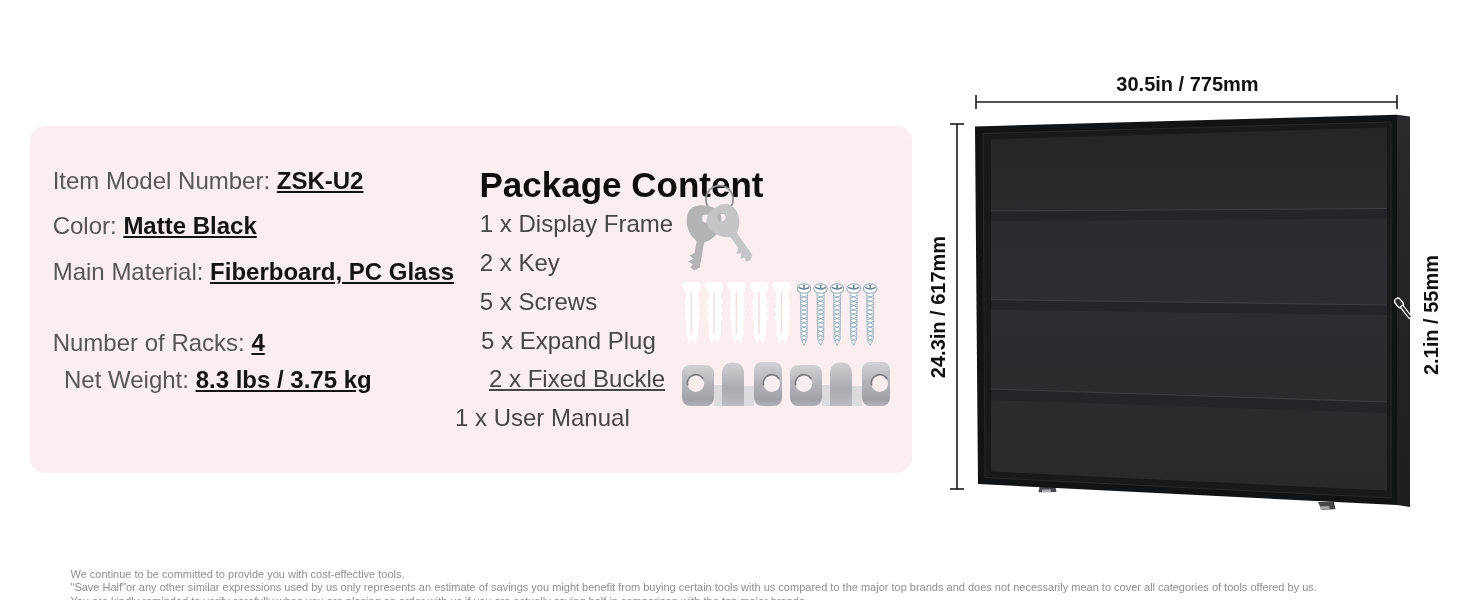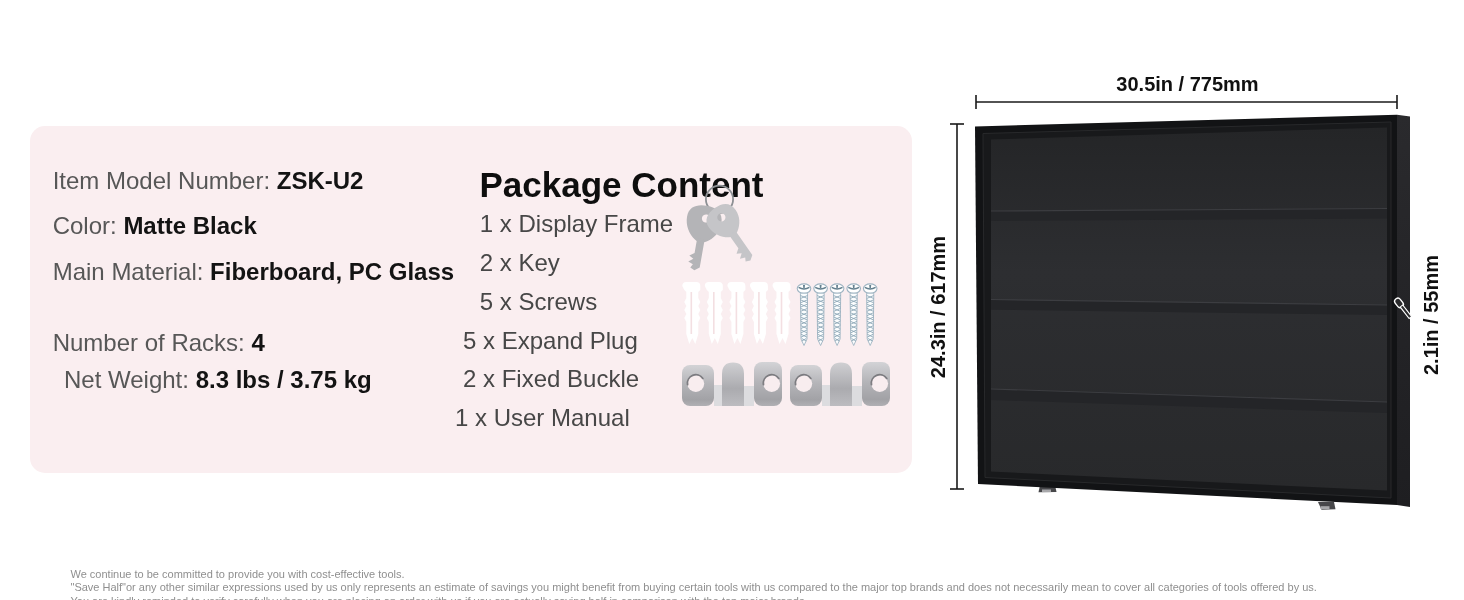--- a/index.html
+++ b/index.html
@@ -1,39 +1,39 @@
 <!DOCTYPE html>
 <html><head>
 <meta charset="utf-8">
 <style>
 html,body{margin:0;padding:0;}
 body{width:1464px;height:600px;background:#ffffff;font-family:"Liberation Sans",sans-serif;position:relative;overflow:hidden;}
 .abs{position:absolute;}
 .lbl{color:#575757;text-align:center;}
-.val{color:#131313;font-weight:bold;}
+.val{color:#131313;font-weight:bold;text-decoration:underline;}
 .specline{font-size:24px;line-height:24px;white-space:nowrap;}
 .pkgitem{font-size:24px;line-height:24px;color:#474747;white-space:nowrap;}
 </style>
 </head>
 <body>
 
 <div class="abs" style="left:30px;top:126px;width:882px;height:347px;border-radius:15px;background:#faeef0;"></div>
 
 <div class="abs specline" style="left:52.7px;top:168.7px;"><span class="lbl">Item Model Number: </span><span class="val">ZSK-U2</span></div>
 <div class="abs specline" style="left:52.7px;top:214.4px;"><span class="lbl">Color: </span><span class="val">Matte Black</span></div>
 <div class="abs specline" style="left:52.7px;top:260.1px;"><span class="lbl">Main Material: </span><span class="val">Fiberboard, PC Glass</span></div>
 <div class="abs specline" style="left:52.7px;top:323px;margin-top:8px;"><span class="lbl">Number of Racks: </span><span class="val">4</span></div>
 <div class="abs specline" style="left:64px;top:351.5px;margin-top:16px;"><span class="lbl">Net Weight: </span><span class="val">8.3 lbs / 3.75 kg</span></div>
 
 <div class="abs" style="left:479.5px;top:171.6px;font-size:35px;line-height:26.5px;font-weight:bold;color:#0e0e0e;">Package Content</div>
 <div class="abs pkgitem" style="left:479.8px;top:212.4px;">1 x Display Frame</div>
 <div class="abs pkgitem" style="left:479.8px;top:251.1px;">2 x Key</div>
 <div class="abs pkgitem" style="left:479.8px;top:289.8px;">5 x Screws</div>
-<div class="abs pkgitem" style="left:463px;top:328.5px;">5 x Expand Plug</div>
-<div class="abs pkgitem" style="left:463px;top:367.1px;">2 x Fixed Buckle</div>
+<div class="abs pkgitem" style="left:481px;top:328.5px;">5 x Expand Plug</div>
+<div class="abs pkgitem" style="left:489px;top:367.1px;text-decoration:underline;">2 x Fixed Buckle</div>
 <div class="abs pkgitem" style="left:455px;top:405.8px;">1 x User Manual</div>
 
 <svg class="abs" style="left:670px;top:182px;" width="95" height="100" viewBox="0 0 95 100">
   <circle cx="49.5" cy="17.2" r="13.6" fill="none" stroke="#8d9094" stroke-width="1.8"></circle>
 
   <g transform="translate(33,45) rotate(10)">
     <path fill-rule="evenodd" d="M -17.5 -7.5 C -17.5 -17.5 -10 -21.5 0 -21.5 C 10 -21.5 17.5 -17.5 17.5 -6.5 C 17.5 2.5 12.5 9.5 5.5 14 C 2 16.2 -2 16.2 -5.5 14 C -12.5 9.5 -17.5 1.5 -17.5 -7.5 Z M 1.5 -13 a 4.1 4.1 0 1 0 0.01 0 Z" fill="#b4b4b7"></path>
     <polygon points="-3.8,12 3.8,12 3.8,40.5 -1,44 -5.5,42 -3.5,38.5 -8.5,36.5 -4,33 -8.5,30.5 -3.8,27" fill="#b4b4b7"></polygon>
   </g>
 

